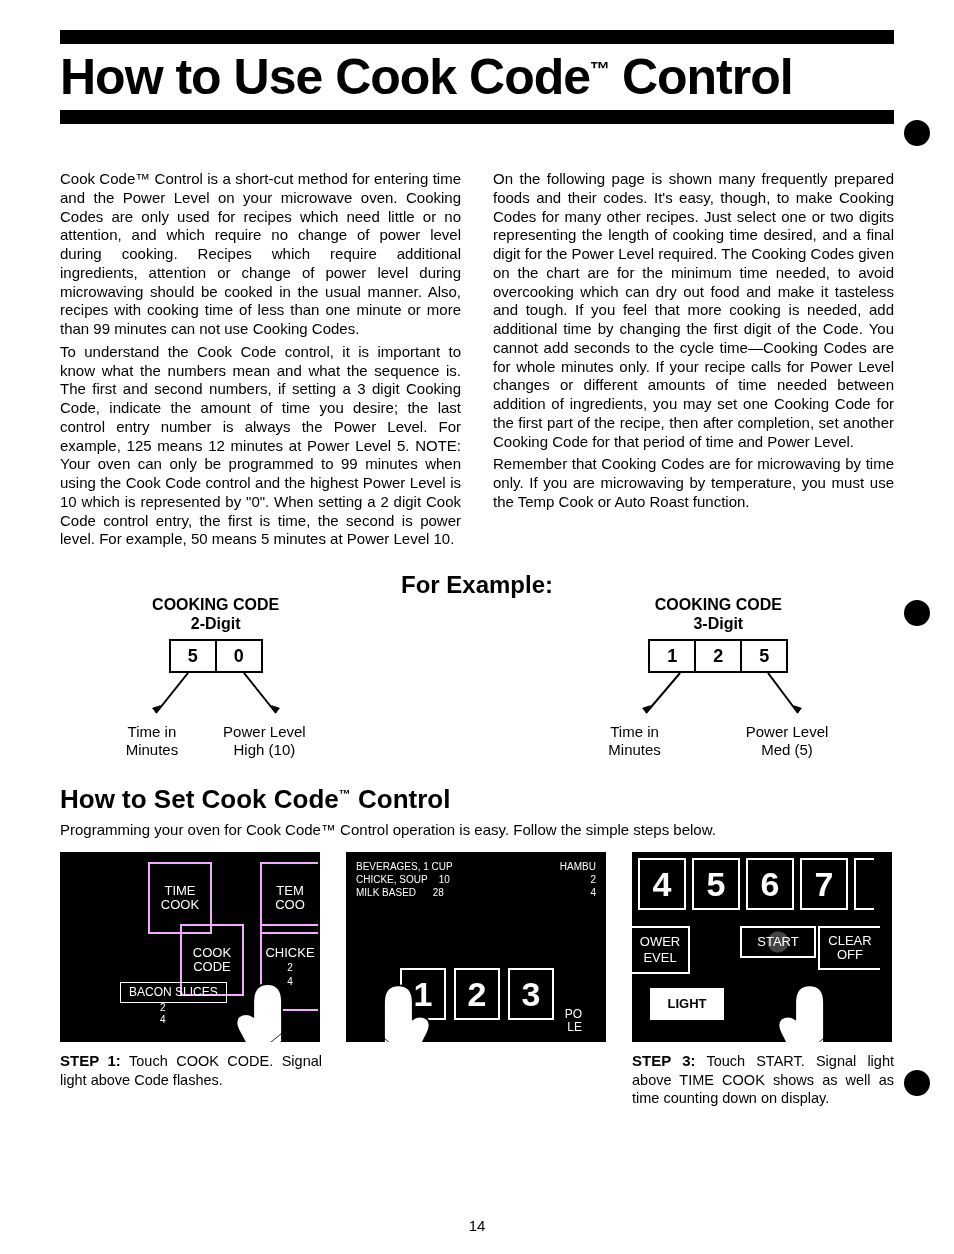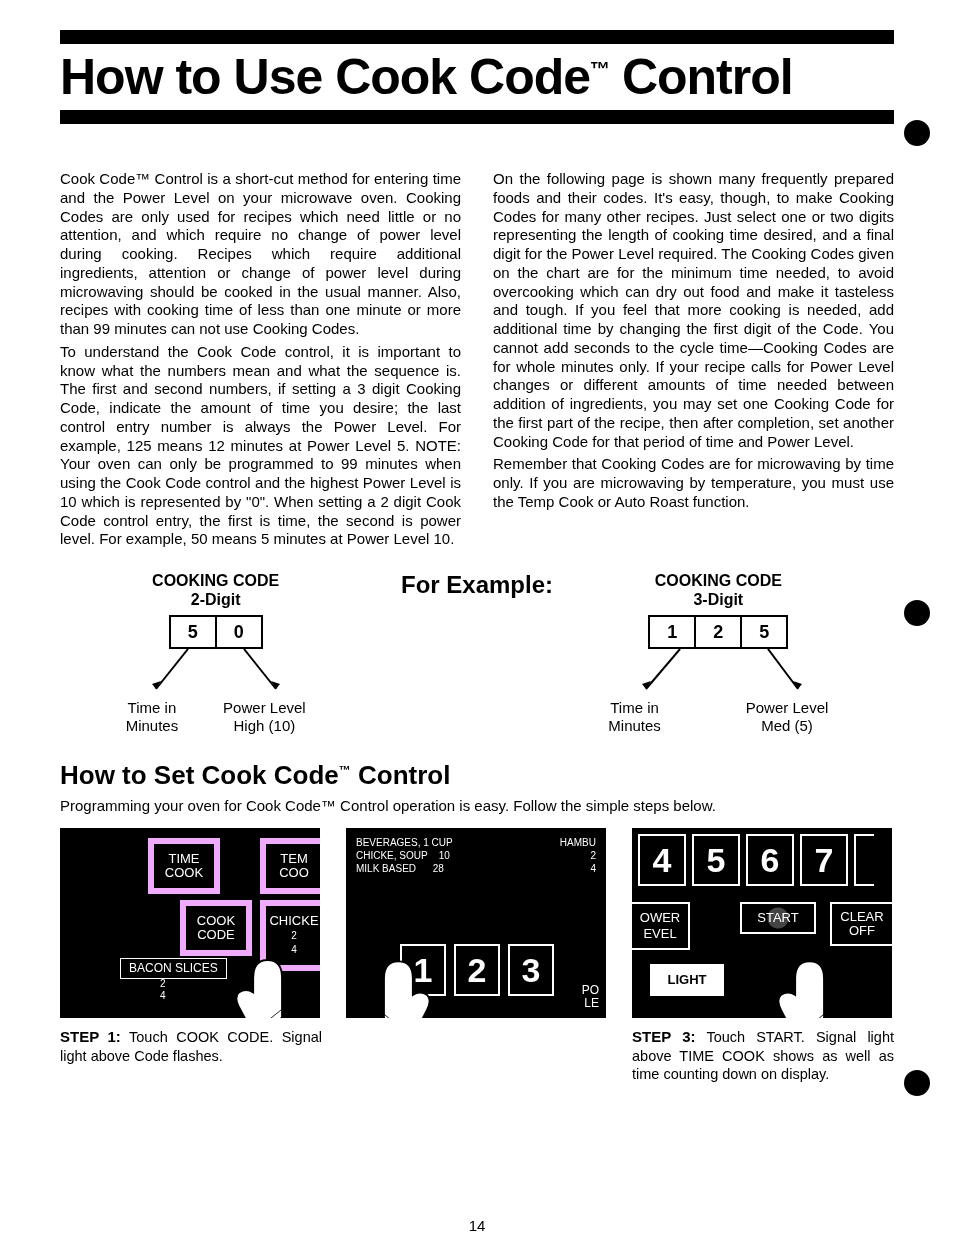--- a/index.html
+++ b/index.html
@@ -46,21 +46,21 @@
     text-align: justify;
   }
   .cols > div { flex: 1; }
   .cols p { margin: 0 0 4px 0; }
 
   .example-wrap { margin-top: 18px; }
   .example-title {
     text-align: center;
     font-size: 24px;
     font-weight: 900;
-    margin-bottom: 0;
+    margin-bottom: 24px;
   }
   .example-row {
     display: flex;
     justify-content: space-around;
     align-items: flex-start;
     margin-top: -28px;
   }
   .cc-block {
     text-align: center;
     font-weight: 700;
@@ -106,48 +106,48 @@
     background: #000;
     margin-bottom: 10px;
     position: relative;
     color: #fff;
     overflow: hidden;
   }
   .step p { margin: 0; }
   .step b { font-weight: 900; font-size: 15px; }
 
   .p1 { font-family: Arial, sans-serif; }
-  .p1 .btn { border: 6px solid #f0abfc; position: absolute; text-align: center; font-size: 13px; line-height: 1.1; padding: 8px 0; }
+  .p1 .btn { border: 2px solid #f0abfc; position: absolute; text-align: center; font-size: 13px; line-height: 1.1; padding: 20px 0; }
   .p1 .b-time { left: 88px; top: 10px; width: 60px; }
   .p1 .b-temp { left: 200px; top: 10px; width: 56px; }
   .p1 .b-cook { left: 120px; top: 72px; width: 60px; }
   .p1 .b-chick { left: 200px; top: 72px; width: 56px; }
   .p1 .bacon { position:absolute; left: 60px; top: 130px; font-size: 12px; border:1px solid #fff; padding:2px 8px; }
   .p1 .tiny { position:absolute; font-size:10px; left:100px; }
 
   .p2 .header { font-size: 10px; padding: 8px 10px; line-height: 1.3; }
   .p2 .row { display:flex; justify-content: space-between; }
   .p2 .digits { position:absolute; bottom: 22px; left: 54px; display:flex; gap:8px; }
   .p2 .digit {
     width: 42px; height: 48px; border:2px solid #fff;
     display:flex; align-items:center; justify-content:center;
     font-size: 34px; font-weight: 700;
   }
-  .p2 .po { position:absolute; right:7px; bottom:8px; font-size:12px; text-align:right; line-height:1.1; }
+  .p2 .po { position:absolute; right:24px; bottom:8px; font-size:12px; text-align:right; line-height:1.1; }
 
   .p3 .digits { position:absolute; top:6px; left:6px; display:flex; gap:6px; }
   .p3 .digit {
     width: 44px; height: 48px; border:2px solid #fff;
     display:flex; align-items:center; justify-content:center;
     font-size: 34px; font-weight: 700;
   }
   .p3 .btn { border:2px solid #fff; position:absolute; font-size:13px; text-align:center; padding:6px 0; }
   .p3 .b-pl { left:0; top:74px; width:56px; border-left:none; }
   .p3 .b-start { left:92px; top:74px; width:72px; background: radial-gradient(circle at 50% 50%, #444 0 10px, transparent 11px); margin-left: 16px; }
-  .p3 .b-clear { right:0; top:74px; width:60px; border-right:none; line-height:1.1; }
+  .p3 .b-clear { right:12px; top:74px; width:60px; border-right:none; line-height:1.1; }
   .p3 .b-light { left:18px; top:136px; width:70px; background:#fff; color:#000; font-weight:700; }
 
   .finger {
     position:absolute;
     width:120px; height:120px;
     pointer-events:none;
   }
   .finger svg { width:100%; height:100%; }
 
   .pagenum {

